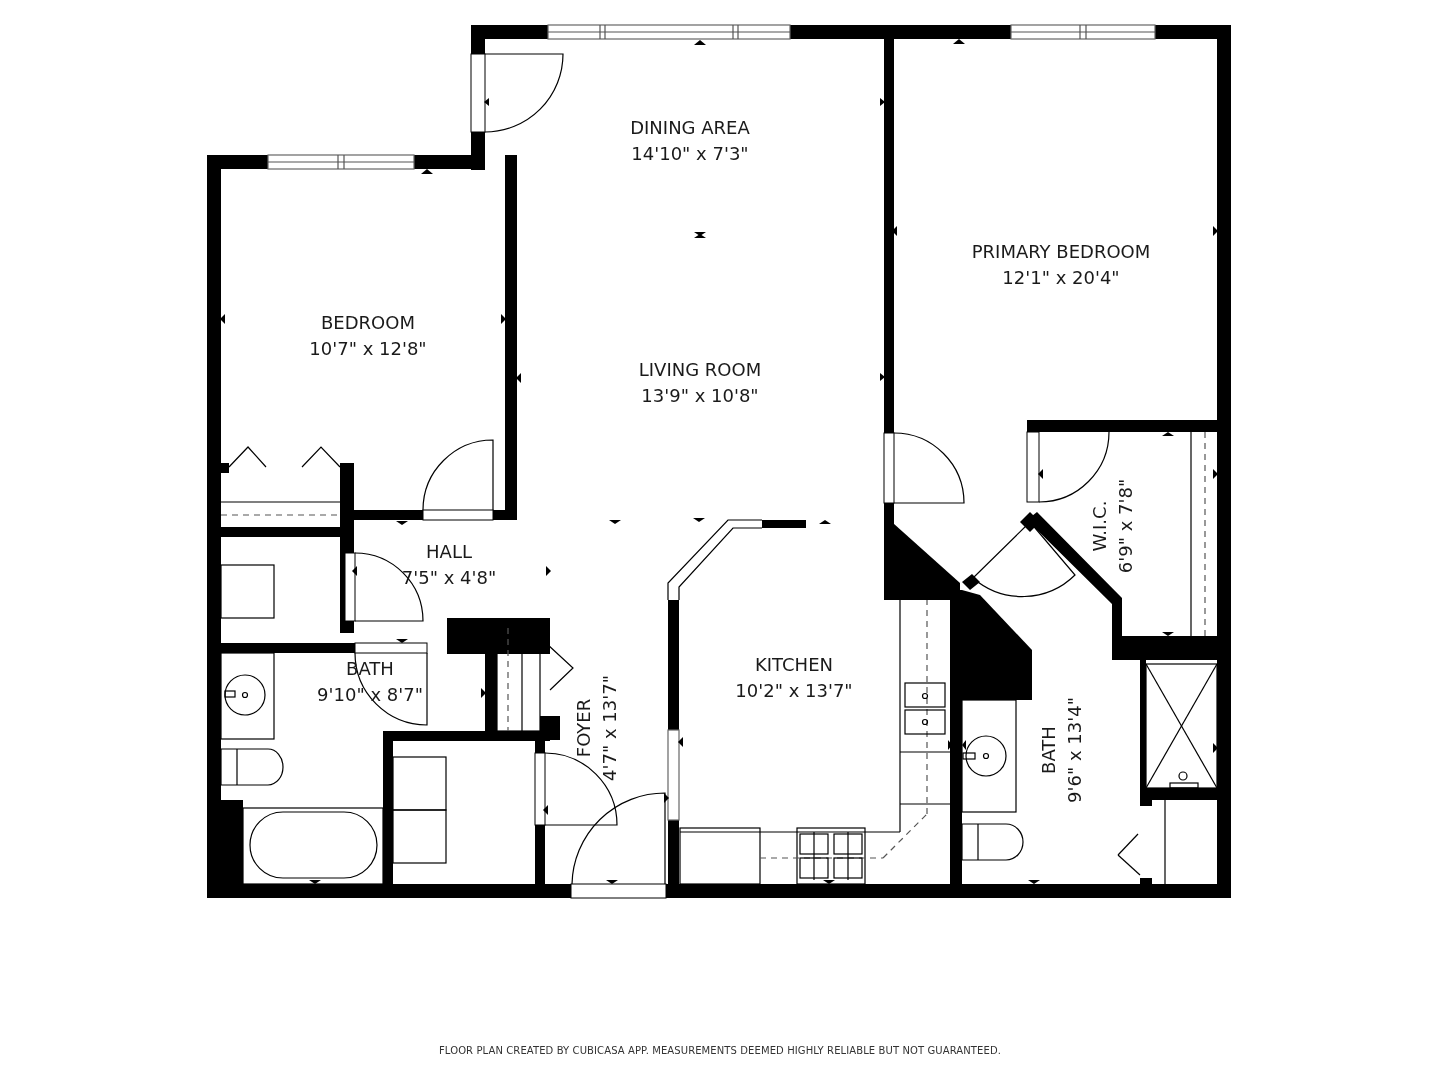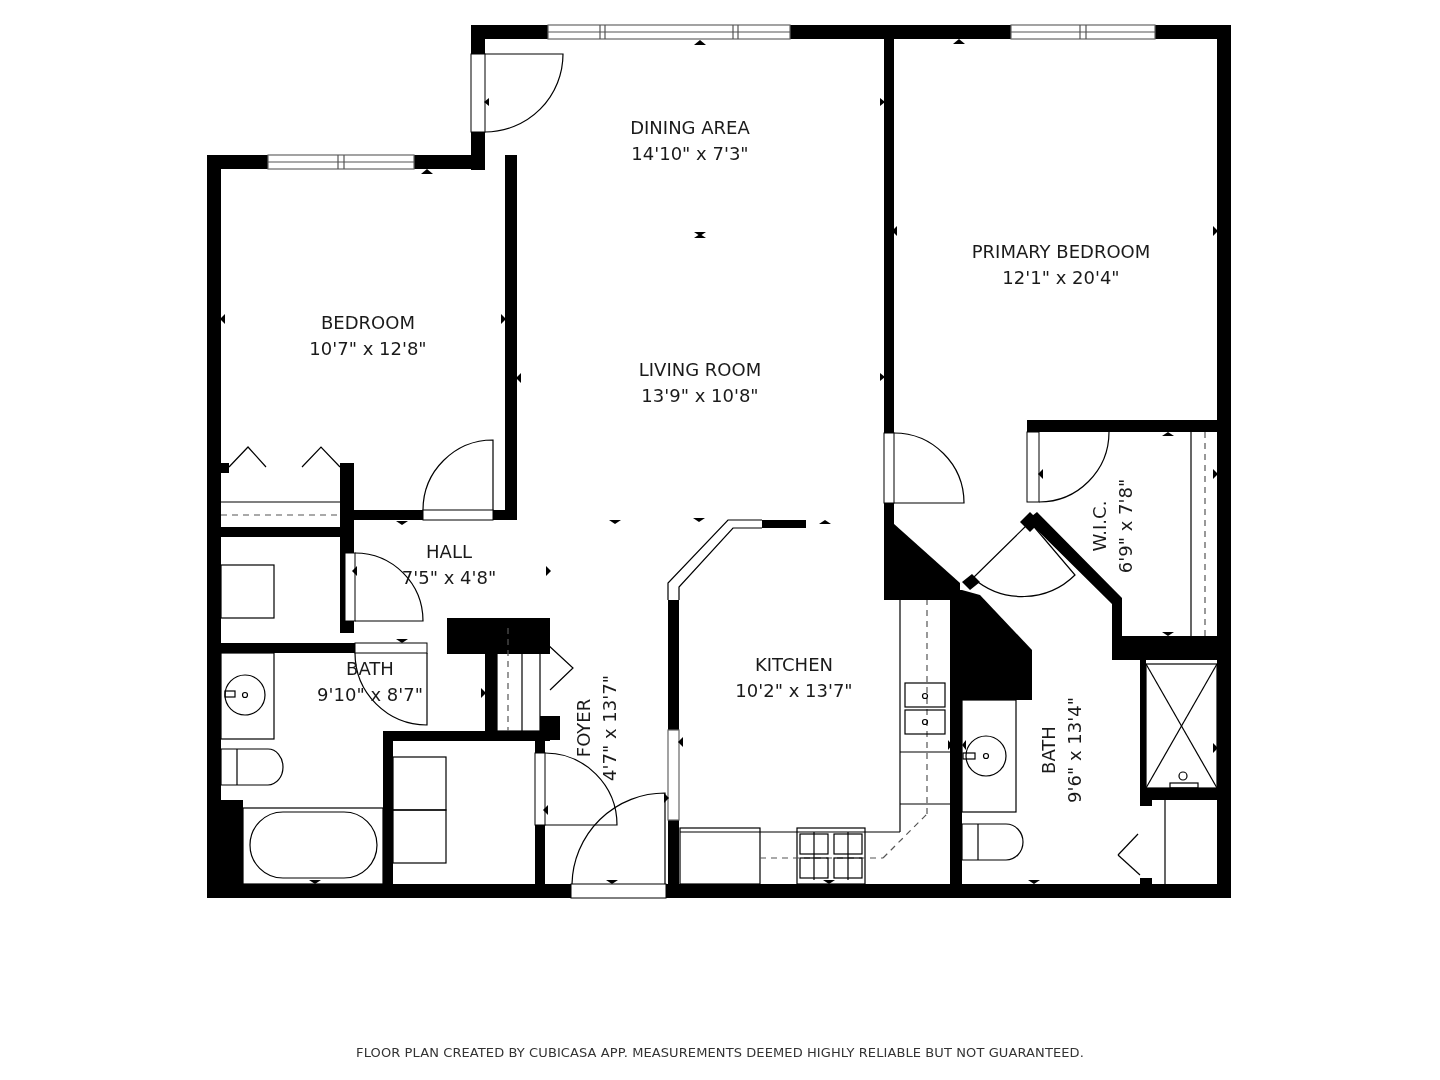--- a/index.html
+++ b/index.html
@@ -1,21 +1,21 @@
 <!DOCTYPE html>
 <html><head>
   <meta charset="utf-8">
   <style>
     html, body { margin: 0; padding: 0; background: #ffffff; }
     body { width: 1440px; height: 1080px; position: relative; overflow: hidden;
            font-family: "Liberation Sans", "DejaVu Sans", sans-serif; }
     #plan { position: absolute; left: 0; top: 0; width: 1440px; height: 1080px; }
     .room-label { font-family: "DejaVu Sans", "Liberation Sans", sans-serif; font-size: 18px; fill: #1a1a1a; text-anchor: middle; }
     .footer { position: absolute; left: 0; width: 1440px; top: 1045px; text-align: center;
-              font-family: "DejaVu Sans", sans-serif; font-size: 13px; color: #333; letter-spacing: 0.1px; }
+              font-family: "DejaVu Sans", sans-serif; font-size: 10px; color: #333; letter-spacing: 0.1px; }
     .wall { fill: #000; }
     .thin { fill: none; stroke: #000; stroke-width: 1.2; }
     .thin-g { fill: none; stroke: #555; stroke-width: 1.2; }
     .dash { fill: none; stroke: #555; stroke-width: 1.2; stroke-dasharray: 6 5; }
     .open { fill: #fff; stroke: #000; stroke-width: 1; }
     .win { fill: #fff; stroke: #666; stroke-width: 1.2; }
     .tri { fill: #000; }
   </style>
 </head>
 <body>

